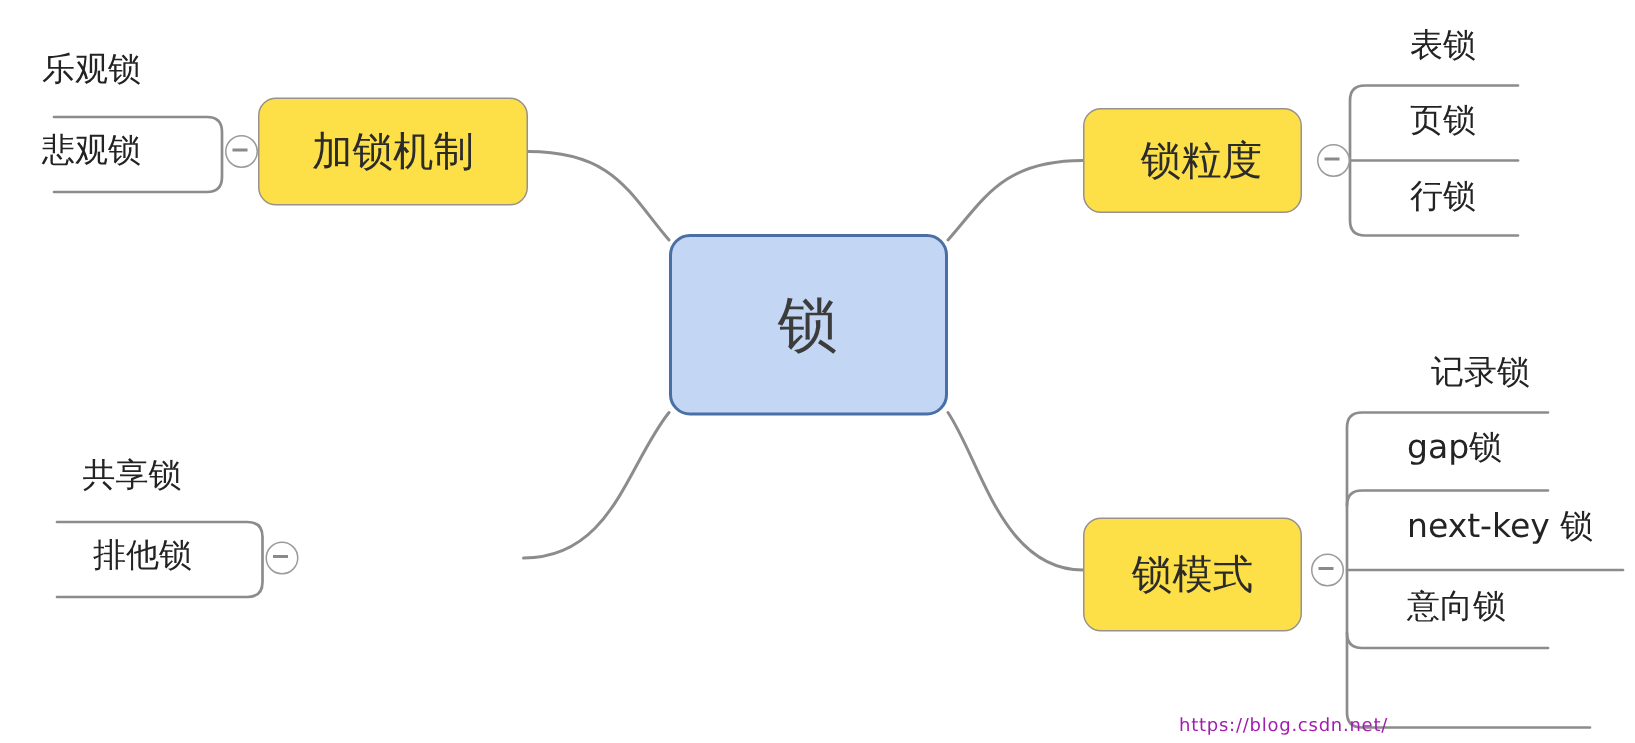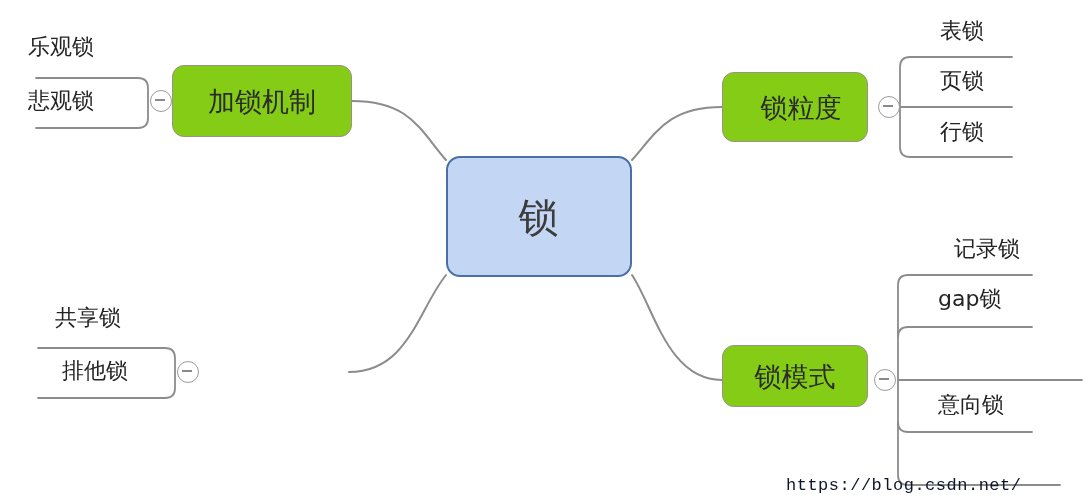--- a/index.html
+++ b/index.html
@@ -35,21 +35,21 @@
     border: 2px solid #4a6fa5;
     border-radius: 14px;
   }
   .root-label {
     font-size: 40px;
     color: #3c3c3c;
     letter-spacing: 1px;
     line-height: 1;
   }
   .branch-node {
-    background: #84cc16;
+    background: #fde047;
     border: 1.6px solid #9a918b;
   }
   .branch-label {
     font-size: 27px;
     color: #2b2b2b;
     line-height: 1;
     white-space: nowrap;
   }
   .leaf-label {
     position: absolute;
@@ -78,26 +78,25 @@
     left: 4px;
     top: 8.2px;
     width: 10px;
     height: 1.8px;
     background: #8a8a8a;
   }
   .watermark {
     position: absolute;
     left: 786px;
     top: 476px;
-    font-size: 17px;
-    color: #0f172a;
+    font-size: 12px;
+    color: #a21caf;
     letter-spacing: 0.5px;
     white-space: nowrap;
     user-select: none;
-    font-family: Liberation Mono, monospace;
   }
 </style>
 </head>
 <body>
 
 <div id="canvas">
 
   <svg class="layer" viewBox="0 0 1090 495">
     <g fill="none" stroke="#8c8c8c" stroke-width="2" stroke-linecap="round">
       <path d="M 352 101 C 410 101 420 130 446 160"></path>
@@ -146,25 +145,26 @@
   <div class="node-box branch-node" style="left:722px; top:72px; width:146px; height:70px;padding-left:12px;">
     <span class="branch-label">锁粒度</span>
   </div>
   <div class="collapse-btn" style="left:878px; top:96px;">
     <span class="minus"></span>
   </div>
   <div class="leaf-label rt" style="left:940px; top:20px;text-align:right;">表锁</div>
   <div class="leaf-label rt" style="left:940px; top:70px;">页锁</div>
   <div class="leaf-label rt" style="left:940px; top:121px;">行锁</div>
 
-  <div class="node-box branch-node" style="left:722px; top:345px; width:146px; height:62px;">
+  <div class="node-box branch-node" style="left:722px; top:345px; width:146px; height:76px;">
     <span class="branch-label">锁模式</span>
   </div>
   <div class="collapse-btn" style="left:874px; top:369px;">
     <span class="minus"></span>
   </div>
   <div class="leaf-label rt" style="left:938px; top:238px;margin-left:16px;">记录锁</div>
   <div class="leaf-label rt" style="left:938px; top:288px;">gap锁</div>
+  <div class="leaf-label rt" style="left:938px; top:341px;">next-key 锁</div>
   <div class="leaf-label rt" style="left:938px; top:394px;">意向锁</div>
 
   <div class="watermark">https://blog.csdn.net/</div>
 
 </div>
 
 </body></html>

